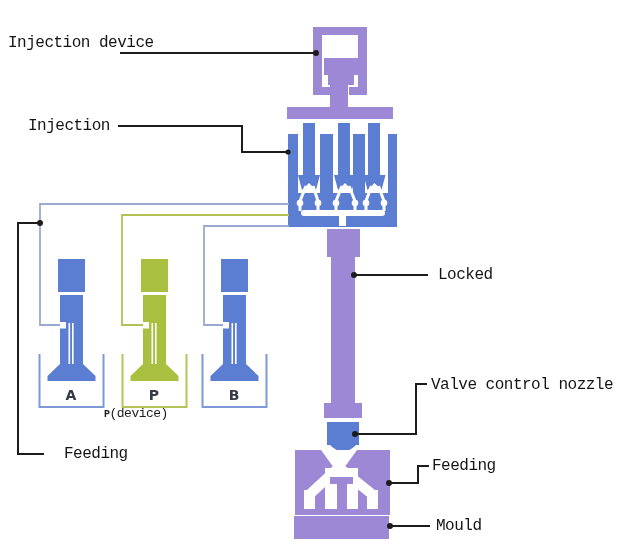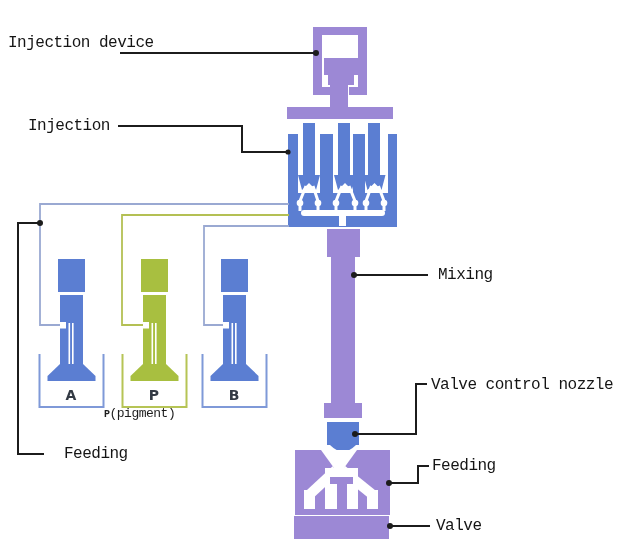--- a/index.html
+++ b/index.html
@@ -186,31 +186,31 @@
       <circle class="dot" cx="390" cy="519" r="3"></circle>
       <path class="ptr" d="M40,216 H18 V447 H44"></path>
       <circle class="dot" cx="40" cy="216" r="3"></circle>
     </g>
   </svg>
 
   <span class="lbl" style="left:8px;top:27px">Injection device</span>
 
   <span class="lbl" style="left:28px;top:110px">Injection</span>
 
-  <span class="lbl" style="left:438px;top:259px">Mixing</span>
+  <span class="lbl" style="left:438px;top:259px">Locked</span>
 
   <span class="lbl" style="left:431px;top:369px">Valve control nozzle</span>
 
   <span class="lbl" style="left:432px;top:450px">Feeding</span>
 
-  <span class="lbl" style="left:436px;top:510px">Valve</span>
+  <span class="lbl" style="left:436px;top:510px">Mould</span>
 
   <span class="lbl" style="left:64px;top:438px">Feeding</span>
 
   <span class="letter" style="left:60px;top:380px">A</span>
 
   <span class="letter" style="left:143px;top:380px">P</span>
 
   <span class="letter" style="left:223px;top:380px">B</span>
 
-  <span class="pig" style="left:104px;top:400px"><span class="pigP">P</span><span>(pigment)</span></span>
+  <span class="pig" style="left:104px;top:400px"><span class="pigP">P</span><span>(device)</span></span>
 
 </div>
 
 </body></html>

